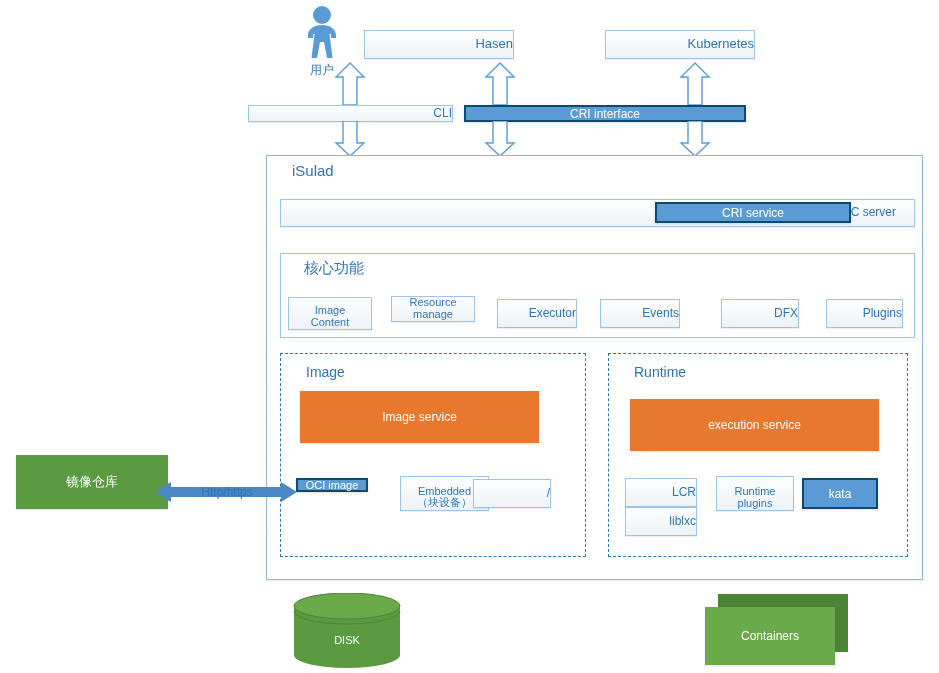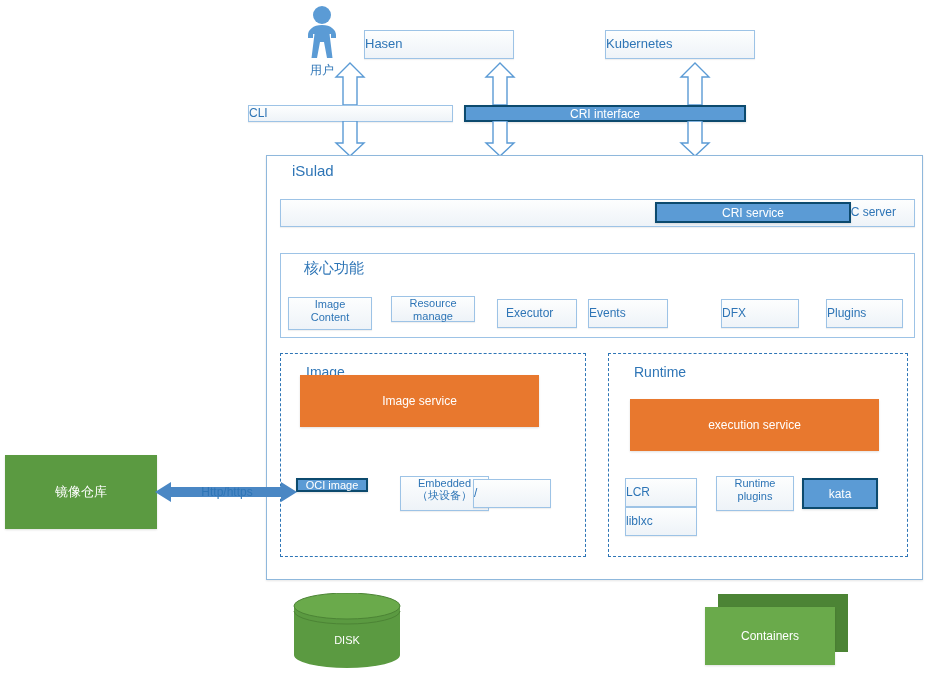--- a/index.html
+++ b/index.html
@@ -8,21 +8,21 @@
     font-family:"Liberation Sans","DejaVu Sans",sans-serif;
     color:#2E75B6;
   }
   .abs{position:absolute;box-sizing:border-box;}
 
   
   .lightbox{
     border:1px solid #9DC3E6;
     background:linear-gradient(180deg,#fdfefe 0%,#eef3f8 100%);
     color:#2E75B6;
-    display:flex;align-items:center;justify-content:flex-start;
+    display:flex;align-items:center;justify-content:flex-end;
     text-align:center;line-height:1.15;
     box-shadow:0 1px 1px rgba(0,0,0,.06);
   }
   .bluebox{
     background:#5B9BD5;border:2px solid #0c4a6e;color:#ffffff;
     display:flex;align-items:center;justify-content:center;text-align:center;
     box-shadow:0 1px 2px rgba(0,0,0,.12);
   }
   .orangebox{
     background:#E8782E;border:none;color:#ffffff;
@@ -128,34 +128,34 @@
   <span>Image</span>
   <span>Content</span>
 </div>
 <div class="abs lightbox" style="left:391px;top:296px;width:84px;height:26px;font-size:11px;flex-direction:column;">
   <span>Resource</span>
   <span>manage</span>
 </div>
 <div class="abs lightbox" style="left:497px;top:299px;width:80px;height:29px;font-size:12px;padding-left:8px;">
   <span>Executor</span>
 </div>
-<div class="abs lightbox" style="left:588px;top:299px;width:80px;height:29px;font-size:12px;">
+<div class="abs lightbox" style="left:600px;top:299px;width:80px;height:29px;font-size:12px;">
   <span>Events</span>
 </div>
 <div class="abs lightbox" style="left:721px;top:299px;width:78px;height:29px;font-size:12px;">
   <span>DFX</span>
 </div>
 <div class="abs lightbox" style="left:826px;top:299px;width:77px;height:29px;font-size:12px;">
   <span>Plugins</span>
 </div>
 
 <div class="abs dashed-panel" style="left:280px;top:353px;width:306px;height:204px;"></div>
 <div class="panel-title" style="left:292px;top:364px;font-size:14px;">Image</div>
 
-<div class="abs orangebox" style="left:300px;top:375px;width:239px;height:52px;font-size:12px;">
+<div class="abs orangebox" style="left:300px;top:391px;width:239px;height:52px;font-size:12px;">
   <span>Image service</span>
 </div>
 
 <div class="abs bluebox" style="left:296px;top:478px;width:72px;height:14px;font-size:11px;">
   <span>OCI image</span>
 </div>
 <div class="abs lightbox" style="left:376px;top:476px;width:89px;height:35px;font-size:11px;flex-direction:column;margin-left:24px;">
   <span>Embedded</span>
   <span class="cn">（块设备）</span>
 </div>
@@ -177,21 +177,21 @@
   <span>liblxc</span>
 </div>
 <div class="abs lightbox" style="left:716px;top:476px;width:78px;height:35px;font-size:11px;flex-direction:column;">
   <span>Runtime</span>
   <span>plugins</span>
 </div>
 <div class="abs bluebox" style="left:802px;top:478px;width:76px;height:31px;font-size:12px;">
   <span>kata</span>
 </div>
 
-<div class="abs greenbox cn" style="left:5px;top:455px;width:152px;height:74px;font-size:13px;">
+<div class="abs greenbox cn" style="left:16px;top:455px;width:152px;height:54px;font-size:13px;">
   <span>镜像仓库</span>
 </div>
 
 <div class="abs" style="left:155px;top:478px;width:142px;height:28px;">
   <svg width="142" height="28" viewBox="0 0 142 28">
     <path d="M0 14 L16 4 L16 9 L126 9 L126 4 L142 14 L126 24 L126 19 L16 19 L16 24 Z" fill="#4A87C4"></path>
   </svg>
 </div>
 <div class="abs plain-label" style="left:186px;top:484px;width:82px;height:16px;font-size:12px;color:#2E75B6;">Http/https</div>
 

